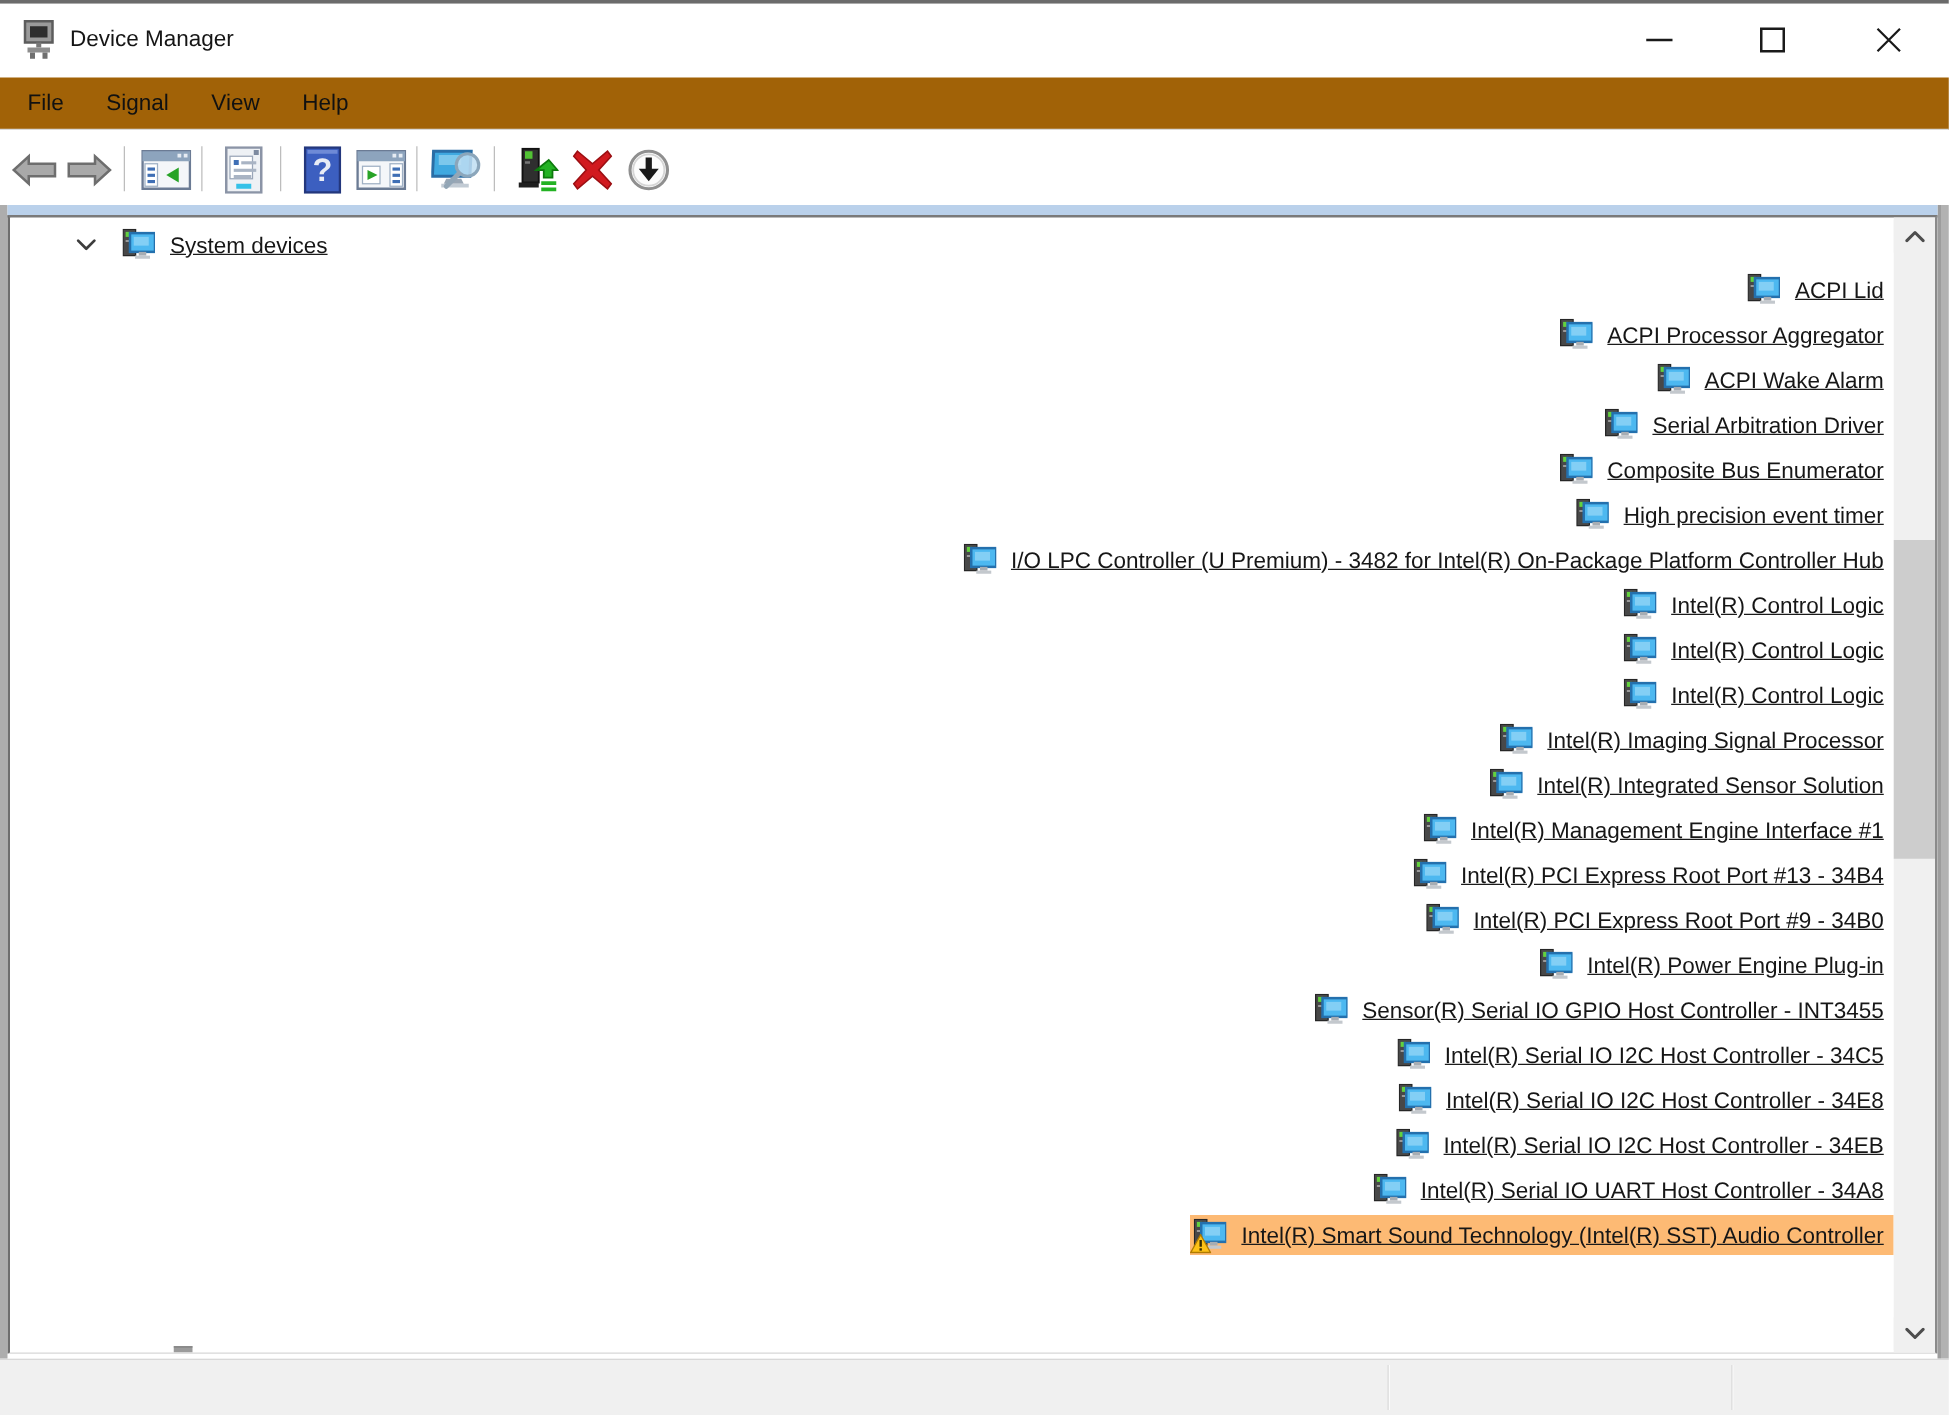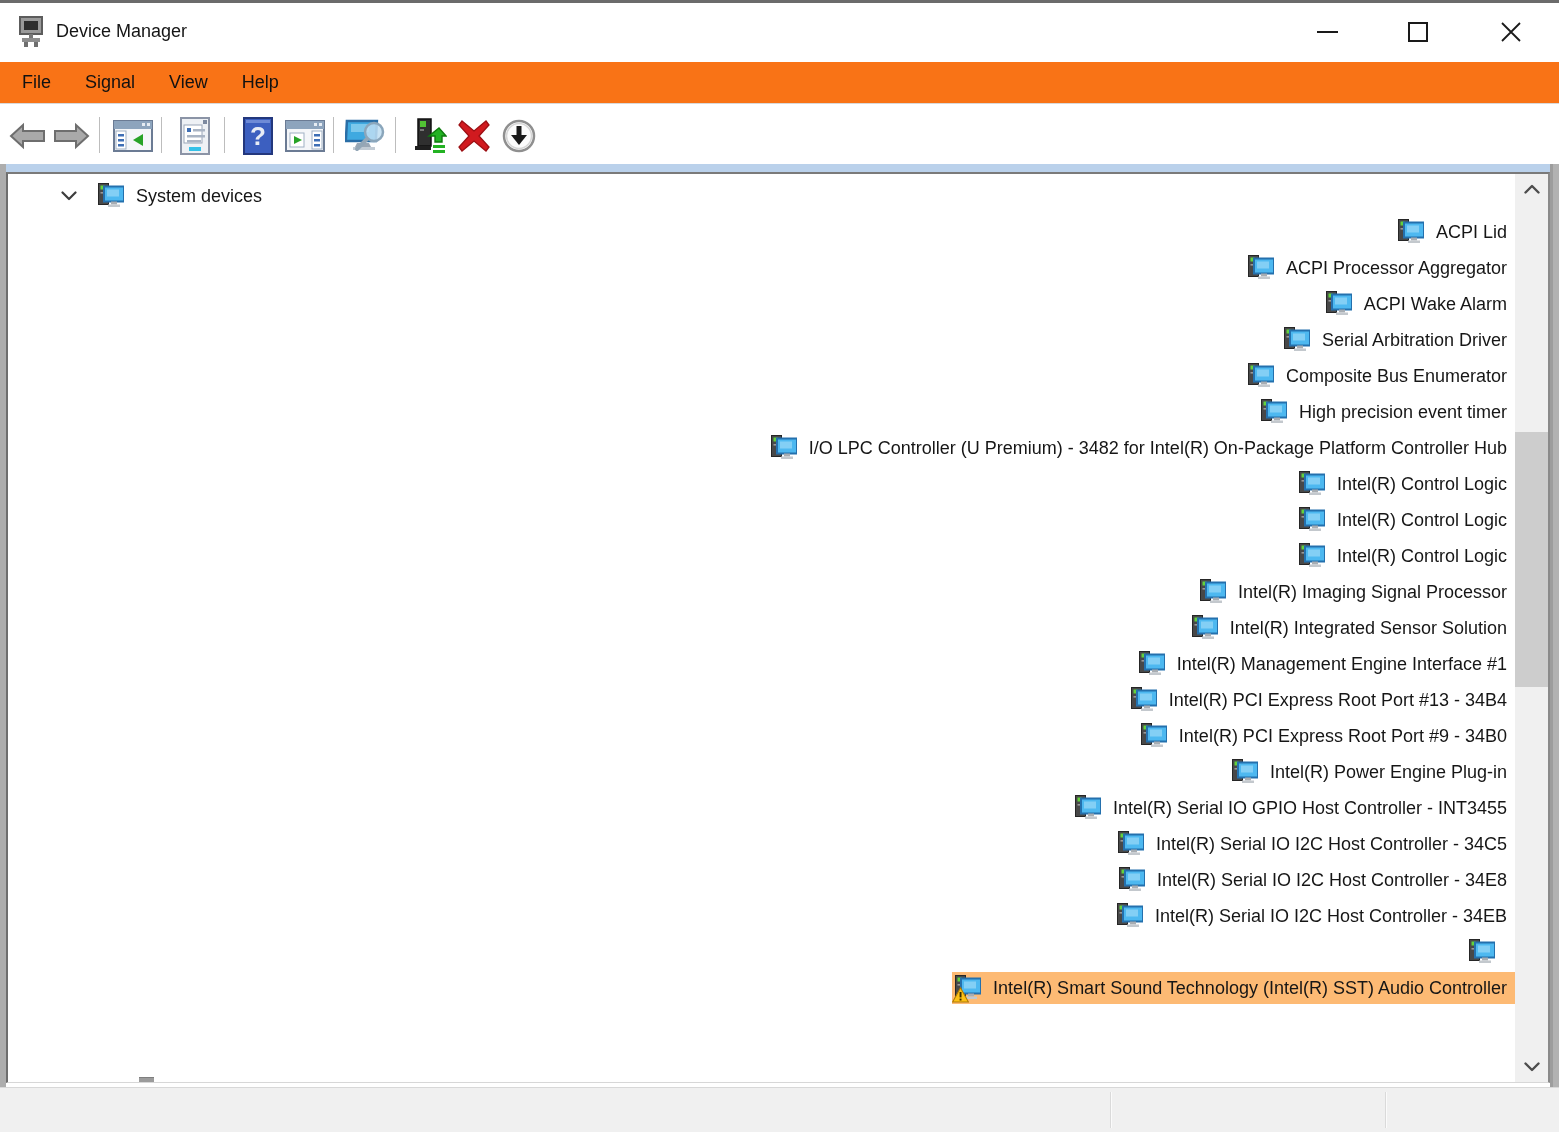--- a/index.html
+++ b/index.html
@@ -11,34 +11,34 @@
   
   .top-edge{position:absolute;left:0;top:0;width:100%;height:3px;background:#6b6b6b;}
   .titlebar{position:absolute;left:0;top:3px;width:100%;height:59px;background:#fff;}
   .app-icon{position:absolute;left:17px;top:12px;width:30px;height:34px;}
   .title-text{position:absolute;left:56px;top:18px;font-size:18px;color:#151515;text-align:right;}
   .caption-btn{position:absolute;top:6px;width:62px;height:46px;display:flex;align-items:center;justify-content:center;background:transparent;border:none;}
   .cap-min{left:1296px;}.cap-max{left:1387px;}.cap-close{left:1480px;}
   .glyph-min{width:21px;height:2px;background:#1a1a1a;}
   .glyph-max{width:16px;height:16px;border:2px solid #1a1a1a;background:transparent;}
   
-  .menubar{position:absolute;left:0;top:62px;width:100%;height:42px;background:#f97316;border-bottom:1px solid #d9d9d9;display:flex;align-items:center;padding-left:22px;box-sizing:border-box;gap:34px;}
+  .menubar{position:absolute;left:0;top:62px;width:100%;height:42px;background:#a16207;border-bottom:1px solid #d9d9d9;display:flex;align-items:center;padding-left:22px;box-sizing:border-box;gap:34px;}
   .menu-item{font-size:18px;color:#111;}
   
   .toolbar{position:absolute;left:0;top:105px;width:100%;height:59px;background:#fff;}
   .tb{position:absolute;top:9px;height:44px;display:flex;align-items:center;justify-content:center;background:transparent;border:none;padding:0;}
   .tb-sep{position:absolute;top:12px;width:1px;height:36px;background:#bdbdbd;}
   
   .side-strip{position:absolute;top:164px;height:923px;background:#adadad;}
   .strip-l{left:0;width:6px;}
   .strip-r{left:1550px;width:9px;background:linear-gradient(to right,#9d9d9d 0 3px,#b2b2b2 3px 100%);}
   .blue-strip{position:absolute;left:6px;top:164px;width:1544px;height:8px;background:#bad1eb;}
   .panel{position:absolute;left:6px;top:172px;width:1544px;height:911px;box-sizing:border-box;
     background:#fff;border-top:2px solid #7a7a7a;border-left:2px solid #6e6e6e;border-right:2px solid #8a8a8a;border-bottom:1px solid #d7d7d7;}
-  .tree{position:absolute;left:0;top:0;right:33px;bottom:0;overflow:hidden;padding-top:4px;}
+  .tree{position:absolute;left:0;top:0;right:33px;bottom:0;overflow:hidden;padding-top:4px;text-decoration:underline;}
   .row{height:36px;display:flex;align-items:center;white-space:nowrap;}
   .row-child{padding-left:127px;justify-content:flex-end;}
   .row-root{padding-left:52px;}
   .chev{width:18px;height:18px;margin-right:17px;flex:0 0 auto;display:flex;align-items:center;justify-content:center;}
   .row-inner{display:inline-flex;align-items:center;padding:3px 8px 3px 3px;border-radius:0;}
   .row-inner.selected{background:#fdba74;}
   .dev-icon{position:relative;width:26px;height:26px;margin-right:12px;flex:0 0 auto;}
   .warn-badge{display:none;position:absolute;left:-3px;bottom:-2px;width:17px;height:16px;}
   .dev-icon.has-warning .warn-badge{display:block;}
   .row-label{font-size:18px;color:#161616;}
@@ -505,21 +505,21 @@
           <rect x="0.5" y="0.5" width="10" height="21" fill="#484848" stroke="#262626"></rect>
           <rect x="2.5" y="2.5" width="4" height="4" fill="#63d13e"></rect>
           <rect x="2.5" y="9" width="3" height="1.6" fill="#9a9a9a"></rect>
           <rect x="6" y="3.5" width="20" height="15" fill="#4db8f0" stroke="#2470ad" stroke-width="2"></rect>
           <rect x="9" y="6.5" width="12" height="7" fill="#83cff5"></rect>
           <rect x="13" y="18.5" width="6" height="3" fill="#a7adb3"></rect>
           <rect x="10" y="21.5" width="12" height="2.5" fill="#c3c8cd"></rect>
         </svg>
         
       </span>
-      <span class="row-label">Intel(R) Serial IO GPIO Host Controller - INT3455</span>
+      <span class="row-label">Sensor(R) Serial IO GPIO Host Controller - INT3455</span>
     </span>
   </div>
         <div class="row row-child">
     <span class="row-inner">
       <span class="dev-icon">
         <svg width="26" height="26" viewBox="0 0 26 26">
           <rect x="0.5" y="0.5" width="10" height="21" fill="#484848" stroke="#262626"></rect>
           <rect x="2.5" y="2.5" width="4" height="4" fill="#63d13e"></rect>
           <rect x="2.5" y="9" width="3" height="1.6" fill="#9a9a9a"></rect>
           <rect x="6" y="3.5" width="20" height="15" fill="#4db8f0" stroke="#2470ad" stroke-width="2"></rect>
@@ -573,20 +573,21 @@
           <rect x="0.5" y="0.5" width="10" height="21" fill="#484848" stroke="#262626"></rect>
           <rect x="2.5" y="2.5" width="4" height="4" fill="#63d13e"></rect>
           <rect x="2.5" y="9" width="3" height="1.6" fill="#9a9a9a"></rect>
           <rect x="6" y="3.5" width="20" height="15" fill="#4db8f0" stroke="#2470ad" stroke-width="2"></rect>
           <rect x="9" y="6.5" width="12" height="7" fill="#83cff5"></rect>
           <rect x="13" y="18.5" width="6" height="3" fill="#a7adb3"></rect>
           <rect x="10" y="21.5" width="12" height="2.5" fill="#c3c8cd"></rect>
         </svg>
         
       </span>
+      <span class="row-label">Intel(R) Serial IO UART Host Controller - 34A8</span>
     </span>
   </div>
         <div class="row row-child">
     <span class="row-inner selected">
       <span class="dev-icon has-warning">
         <svg width="26" height="26" viewBox="0 0 26 26">
           <rect x="0.5" y="0.5" width="10" height="21" fill="#484848" stroke="#262626"></rect>
           <rect x="2.5" y="2.5" width="4" height="4" fill="#63d13e"></rect>
           <rect x="2.5" y="9" width="3" height="1.6" fill="#9a9a9a"></rect>
           <rect x="6" y="3.5" width="20" height="15" fill="#4db8f0" stroke="#2470ad" stroke-width="2"></rect>

